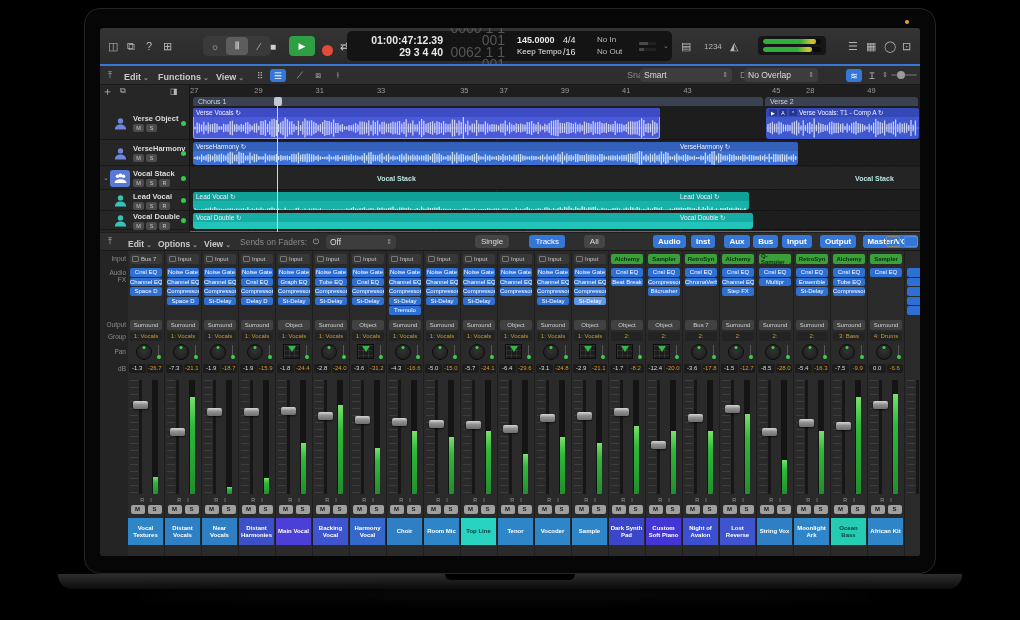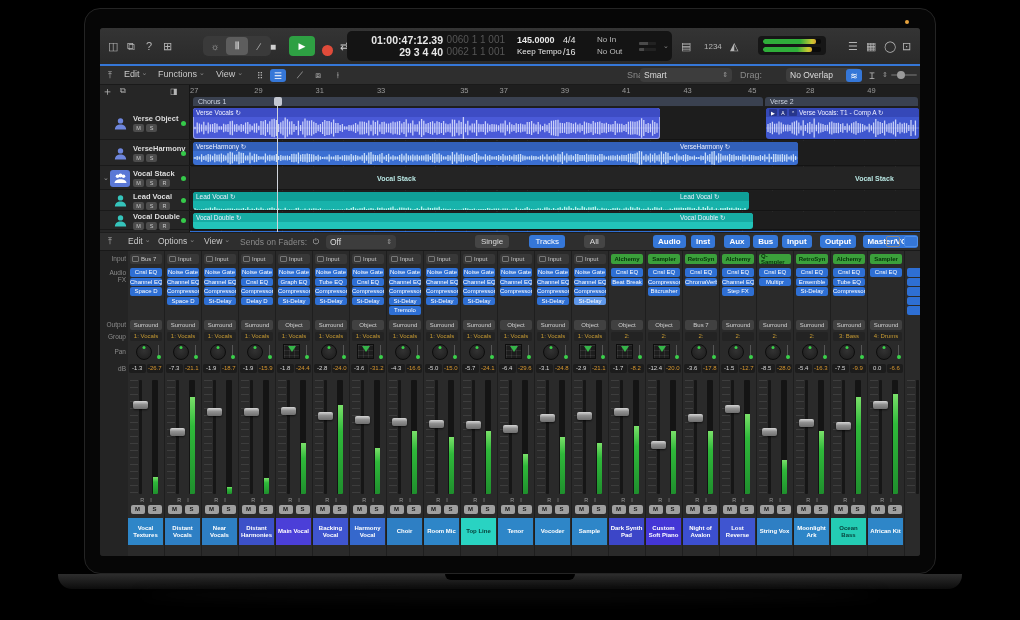--- a/index.html
+++ b/index.html
@@ -25,21 +25,21 @@
 .lcd .r{text-align:right;}
 .lcd .dim{color:#565656;}
 .meterbox{position:absolute;left:658px;top:8px;width:68px;height:19px;background:#161616;border-radius:4px;padding:3px 5px;display:flex;flex-direction:column;justify-content:space-between;}
 .mbar{height:5px;border-radius:2px;background:#0a0a0a;position:relative;overflow:hidden;}
 .mbar i{position:absolute;left:0;top:0;bottom:0;border-radius:2px;background:linear-gradient(90deg,#2fae3a 70%,#c8c832 92%,#d8a22c);}
 
 .focusline{position:absolute;left:0;top:36px;width:820px;height:2px;background:#3577d8;}
 
 
 .trackbar{position:absolute;left:0;top:38px;width:820px;height:19px;background:#2e2e2e;border-bottom:1px solid #1a1a1a;font-size:9px;color:#c9c9c9;}
-.menu{position:absolute;top:3px;height:13px;display:flex;align-items:flex-start;gap:2px;font-weight:normal;}
+.menu{position:absolute;top:3px;height:13px;display:flex;align-items:flex-end;gap:2px;font-weight:bold;}
 .menu .car{color:#8a8a8a;font-size:7px;}
 .tico{position:absolute;top:3px;width:16px;height:13px;display:flex;align-items:center;justify-content:center;border-radius:3px;color:#b5b5b5;font-size:9px;}
 .tico.on{background:#3577d8;color:#fff;}
 .seldd{position:absolute;top:2px;height:14px;background:#3d3d3d;border-radius:4px;display:flex;align-items:center;padding:0 4px;gap:4px;font-size:8.5px;color:#ddd;}
 .seldd .ud{color:#999;font-size:7px;}
 .sliderw{position:absolute;top:5px;height:8px;display:flex;align-items:center;gap:3px;color:#999;font-size:7px;}
 .sl-track{width:26px;height:2px;background:#555;border-radius:1px;position:relative;}
 .sl-knob{position:absolute;top:-3px;width:8px;height:8px;border-radius:50%;background:#9a9a9a;}
 
 
@@ -137,21 +137,21 @@
       <span class="tp" style="left:222px;top:12px">
           <i class="rec-dot"></i>
         </span>
       <span class="tp" style="left:240px;color:#cfcfcf;font-size:11px">⇄</span>
 
       <div class="lcd">
         <div class="col r" style="width:96px;font-size:10.5px;font-weight:bold">
           <span>01:00:47:12.39</span>
           <span>29 3 4  40</span>
         </div>
-        <div class="col r dim" style="width:62px;font-size:10px">
+        <div class="col r dim" style="width:62px;font-size:14px">
           <span>0060 1 1 001</span>
           <span>0062 1 1 001</span>
         </div>
         <div class="col" style="width:58px;padding-left:12px;font-size:9px">
           <span style="font-weight:bold">145.0000</span>
           <span style="font-size:8px">Keep Tempo</span>
         </div>
         <div class="col" style="width:26px;font-size:9px">
           <span>4/4</span>
           <span>/16</span>
@@ -205,21 +205,21 @@
       <span class="tico on" style="left:170px">☰</span>
       <span class="tico" style="left:192px">⟋</span>
       <span class="tico" style="left:210px">⧈</span>
       <span class="tico" style="left:230px">⟊</span>
       <span style="position:absolute;left:527px;top:4px;color:#8a8a8a">Snap:</span>
       <div class="seldd" style="left:540px;width:92px">
           <span style="flex:1">Smart</span>
           <span class="ud">⇕</span>
         </div>
       <span style="position:absolute;left:640px;top:4px;color:#8a8a8a">Drag:</span>
-      <div class="seldd" style="left:686px;width:74px">
+      <div class="seldd" style="left:644px;width:74px">
           <span style="flex:1">No Overlap</span>
           <span class="ud">⇕</span>
         </div>
       <span class="tico on" style="left:746px">≋</span>
       <span class="tico" style="left:764px">Ɪ</span>
       <div class="sliderw" style="left:782px">
         <span>⇕</span>
           <span class="sl-track">
             <span class="sl-knob" style="left:6px"></span>
           </span>
@@ -232,21 +232,21 @@
         <div class="ruler" id="ruler">
             <span style="left: 0;">27</span>
             <span style="left: 64.3px;">29</span>
             <span style="left: 125.6px;">31</span>
             <span style="left: 186.9px;">33</span>
             <span style="left: 248.2px; margin-left: 22px;">35</span>
             <span style="left: 309.5px;">37</span>
             <span style="left: 370.8px;">39</span>
             <span style="left: 432.1px;">41</span>
             <span style="left: 493.4px;">43</span>
-            <span style="left: 558px;">45</span>
+            <span style="left: 582px;">45</span>
             <span style="left: 616px;">28</span>
             <span style="left: 677.3px;">49</span>
           </div>
         <div class="markers" id="markers">
             <div class="marker" style="left: 3px; width: 570px;">Chorus 1</div>
             <div class="marker" style="left: 575px; width: 153px;">Verse 2</div>
           </div>
         <div id="rows">
             <div class="trow" style="top: 22px; height: 33px;">
               <div class="region sel" style="left: 3px; width: 467px; height: 31px; background: rgb(74, 90, 216);"><div class="rhead" style="background: rgb(61, 76, 196);">

